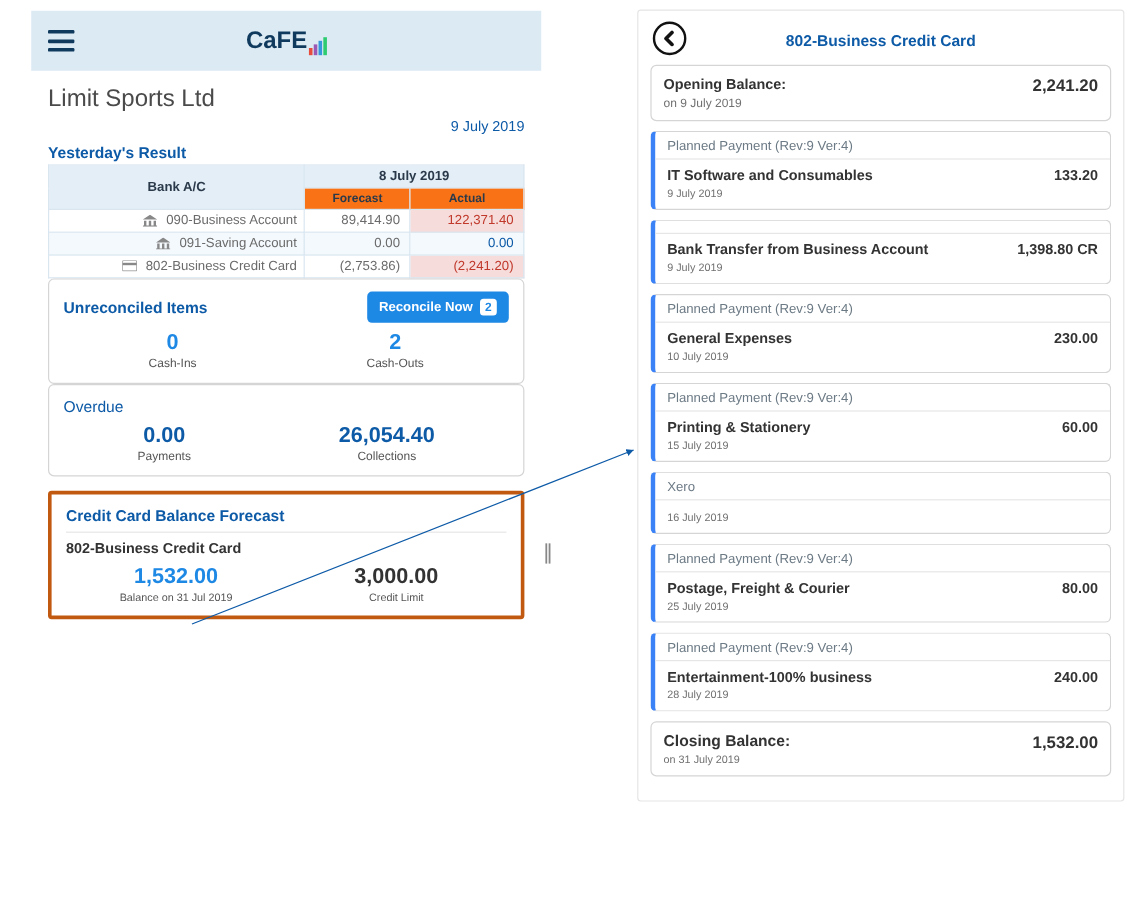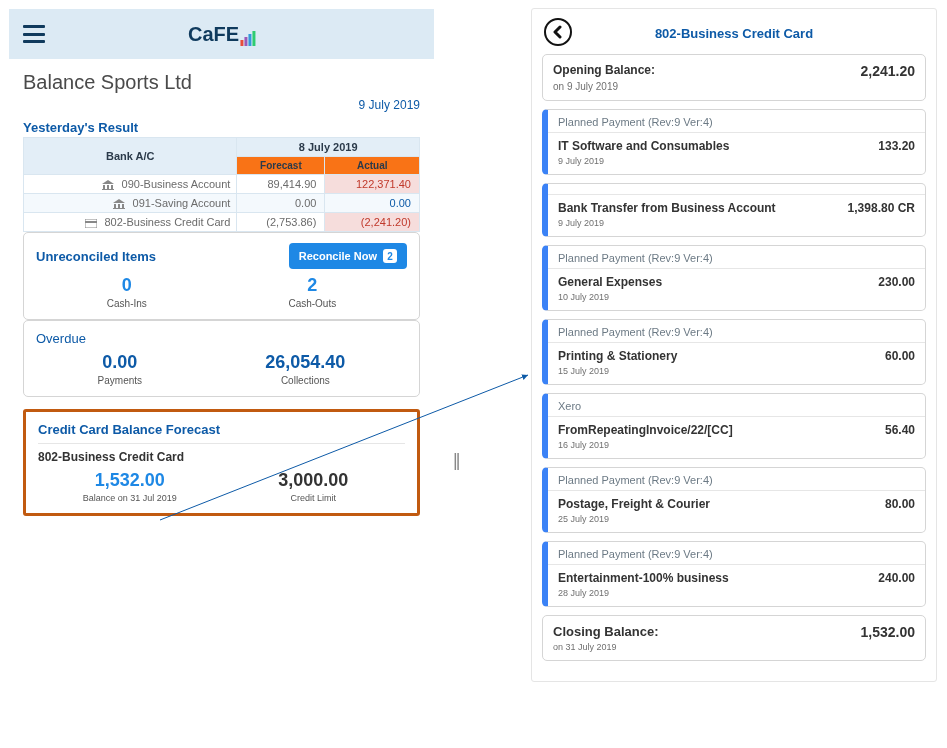--- a/index.html
+++ b/index.html
@@ -7,21 +7,21 @@
     font-family: Arial, Helvetica, sans-serif;
     background: #ffffff;
     width: 947px;
     height: 748px;
     position: relative;
     overflow: hidden;
   }
   
   .left-panel {
     position: absolute;
-    left: 9px;
+    left: 26px;
     top: 9px;
     width: 425px;
     background: #fff;
   }
   .header-bar {
     height: 50px;
     background: #dceaf4;
     display: flex;
     align-items: center;
     position: relative;
@@ -214,21 +214,21 @@
     font-weight: bold;
     color: #0d5aa7;
     text-align: center;
   }
   .rp-card {
     border: 1px solid #d5d5d5;
     border-radius: 5px;
     padding: 8px 10px;
     margin-bottom: 8px;
   }
-  .rp-card.section { border-left: 6px solid #3b82f6; padding: 0; }
+  .rp-card.section { border-left: 4px solid #3b82f6; padding: 0; }
   .rp-card.section .sec-head {
     font-size: 11px;
     color: #6c7a85;
     padding: 6px 10px 4px 10px;
   }
   .rp-card.section .sec-body {
     border-top: 1px solid #e6e6e6;
     padding: 6px 10px 8px 10px;
   }
   .line {
@@ -261,21 +261,21 @@
       <span class="bars">
         <span class="b1"></span>
           <span class="b2"></span>
           <span class="b3"></span>
           <span class="b4"></span>
       </span>
     </div>
   </div>
 
   <div class="body-pad">
-    <div class="company-name">Balance Sports Ltd</div>
+    <div class="company-name">Limit Sports Ltd</div>
     <div class="report-date">9 July 2019</div>
 
     <div class="section-title">Yesterday's Result</div>
     <table class="yest-table">
       <thead>
         <tr class="date-row">
           <th rowspan="2" class="bankac">Bank A/C</th>
           <th colspan="2">8 July 2019</th>
         </tr>
         <tr class="head-row">
@@ -444,24 +444,20 @@
           <div class="line">
             <span class="desc">Printing &amp; Stationery</span>
             <span class="amt">60.00</span>
           </div>
           <div class="sub">15 July 2019</div>
         </div>
       </div>
       <div class="rp-card section">
         <div class="sec-head">Xero</div>
         <div class="sec-body">
-          <div class="line">
-            <span class="desc">FromRepeatingInvoice/22/[CC]</span>
-            <span class="amt">56.40</span>
-          </div>
           <div class="sub">16 July 2019</div>
         </div>
       </div>
       <div class="rp-card section">
         <div class="sec-head">Planned Payment (Rev:9 Ver:4)</div>
         <div class="sec-body">
           <div class="line">
             <span class="desc">Postage, Freight &amp; Courier</span>
             <span class="amt">80.00</span>
           </div>

